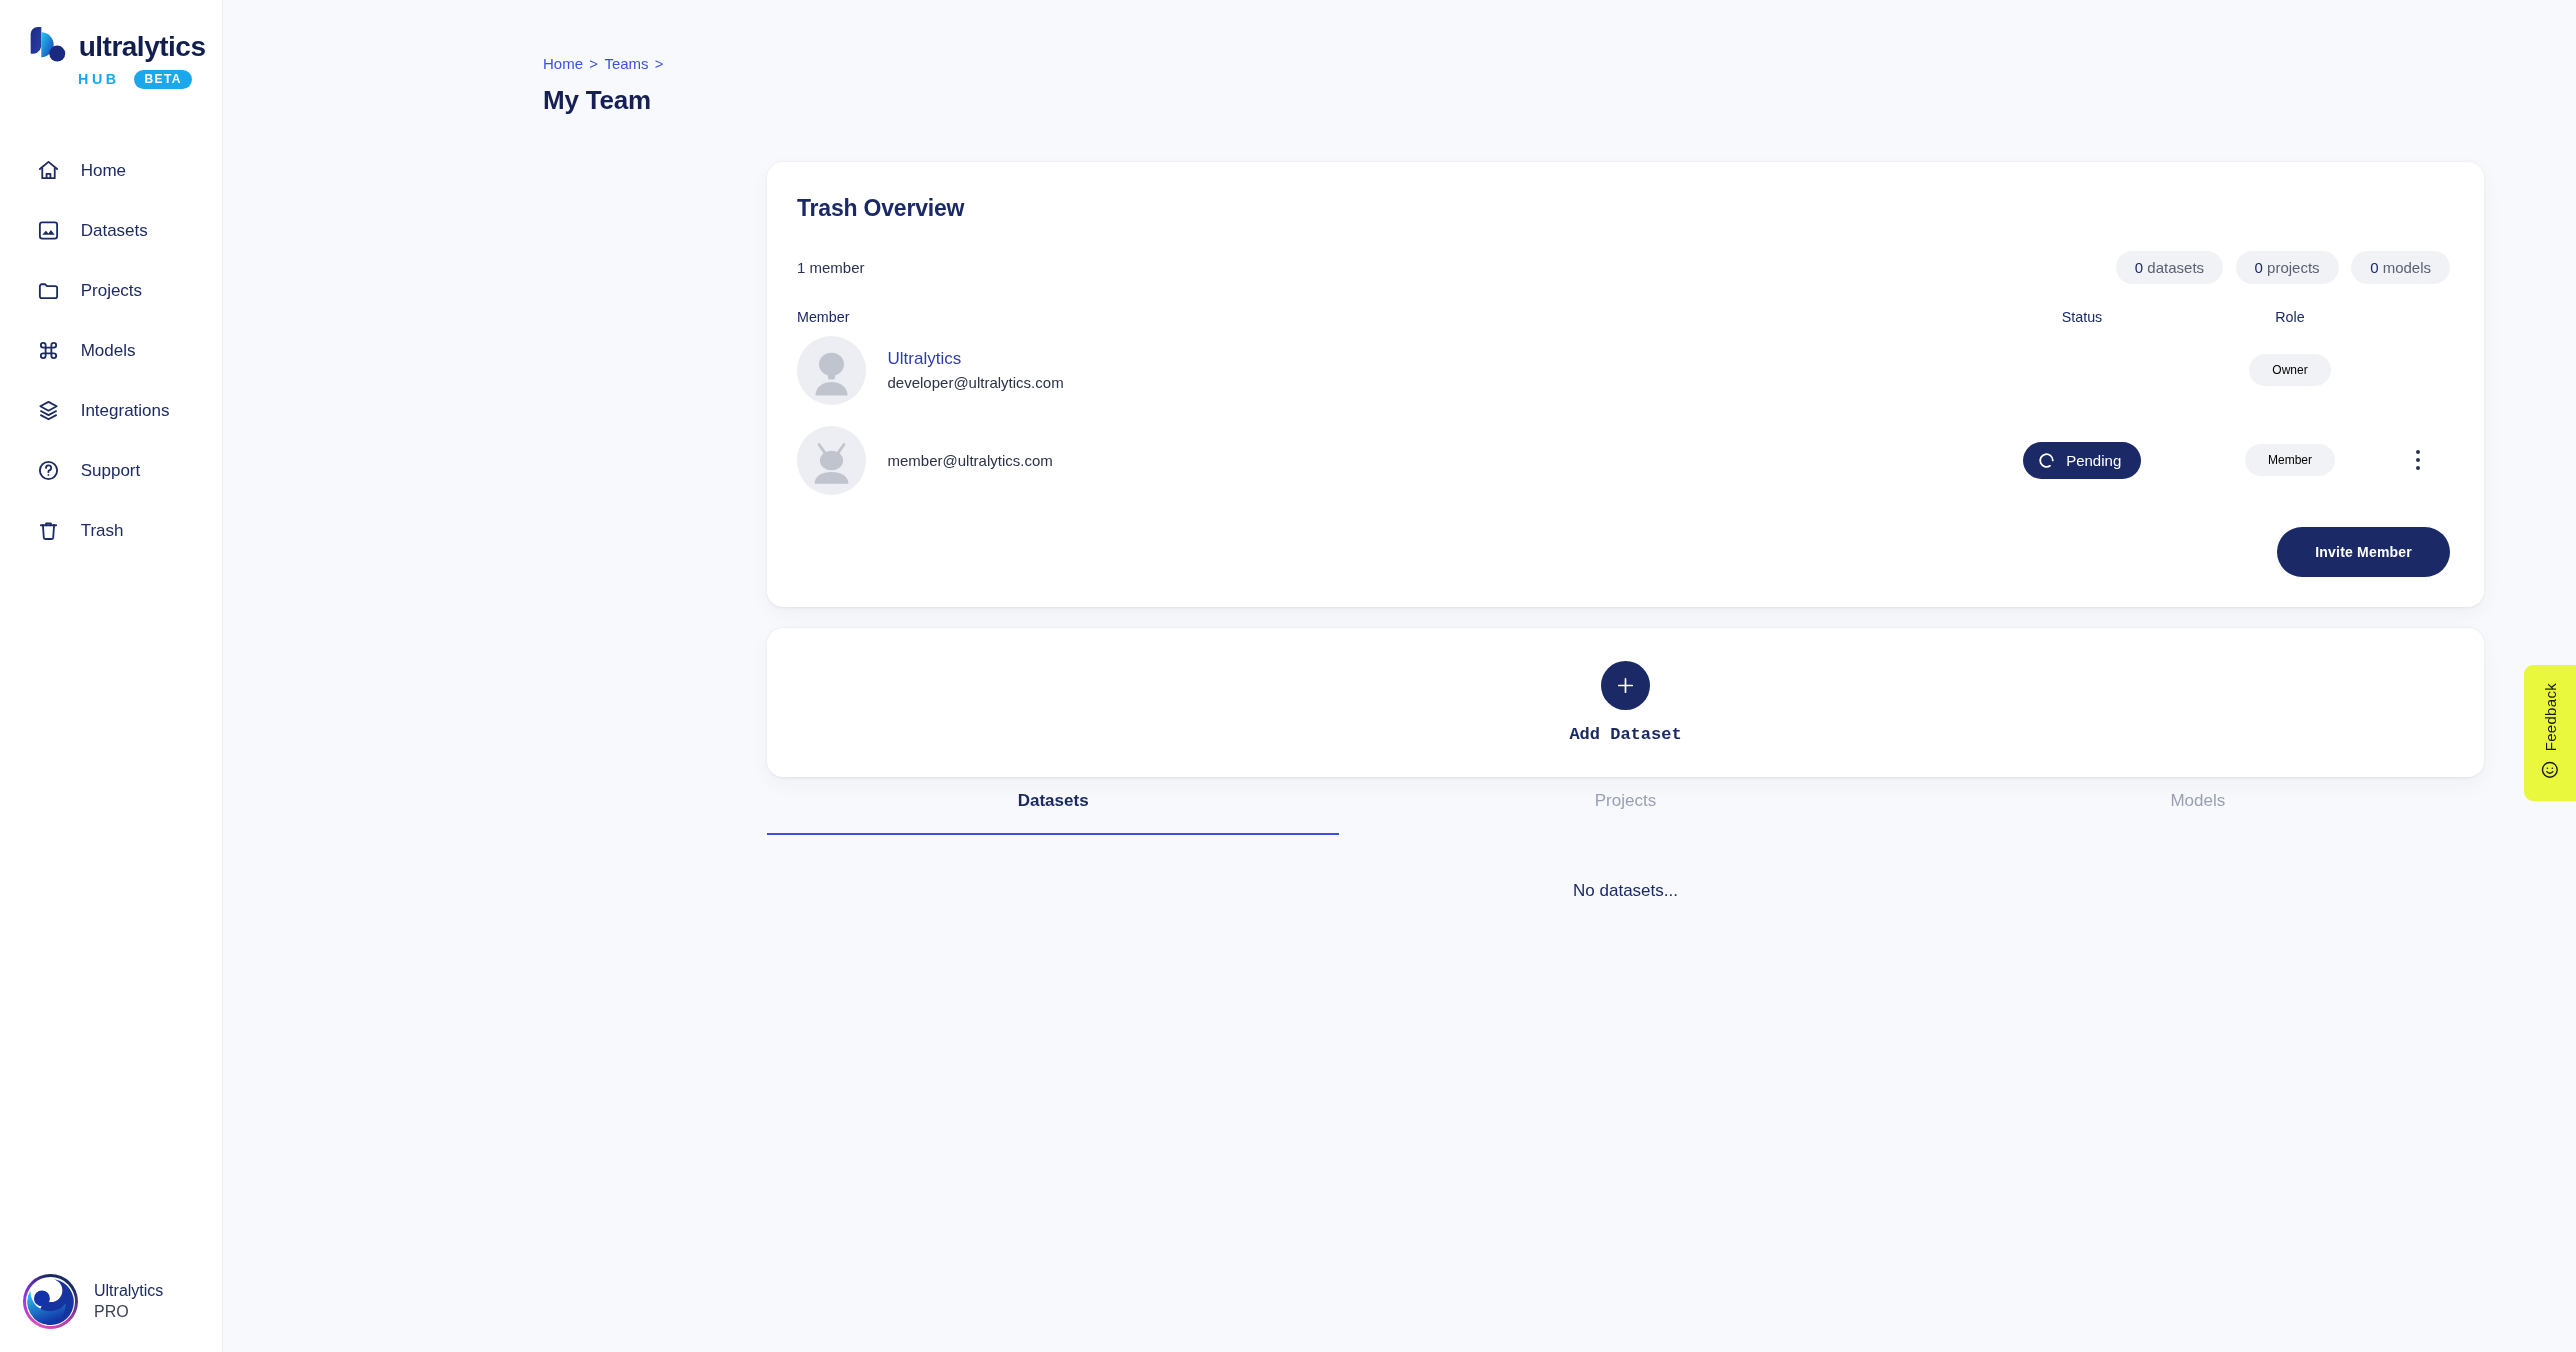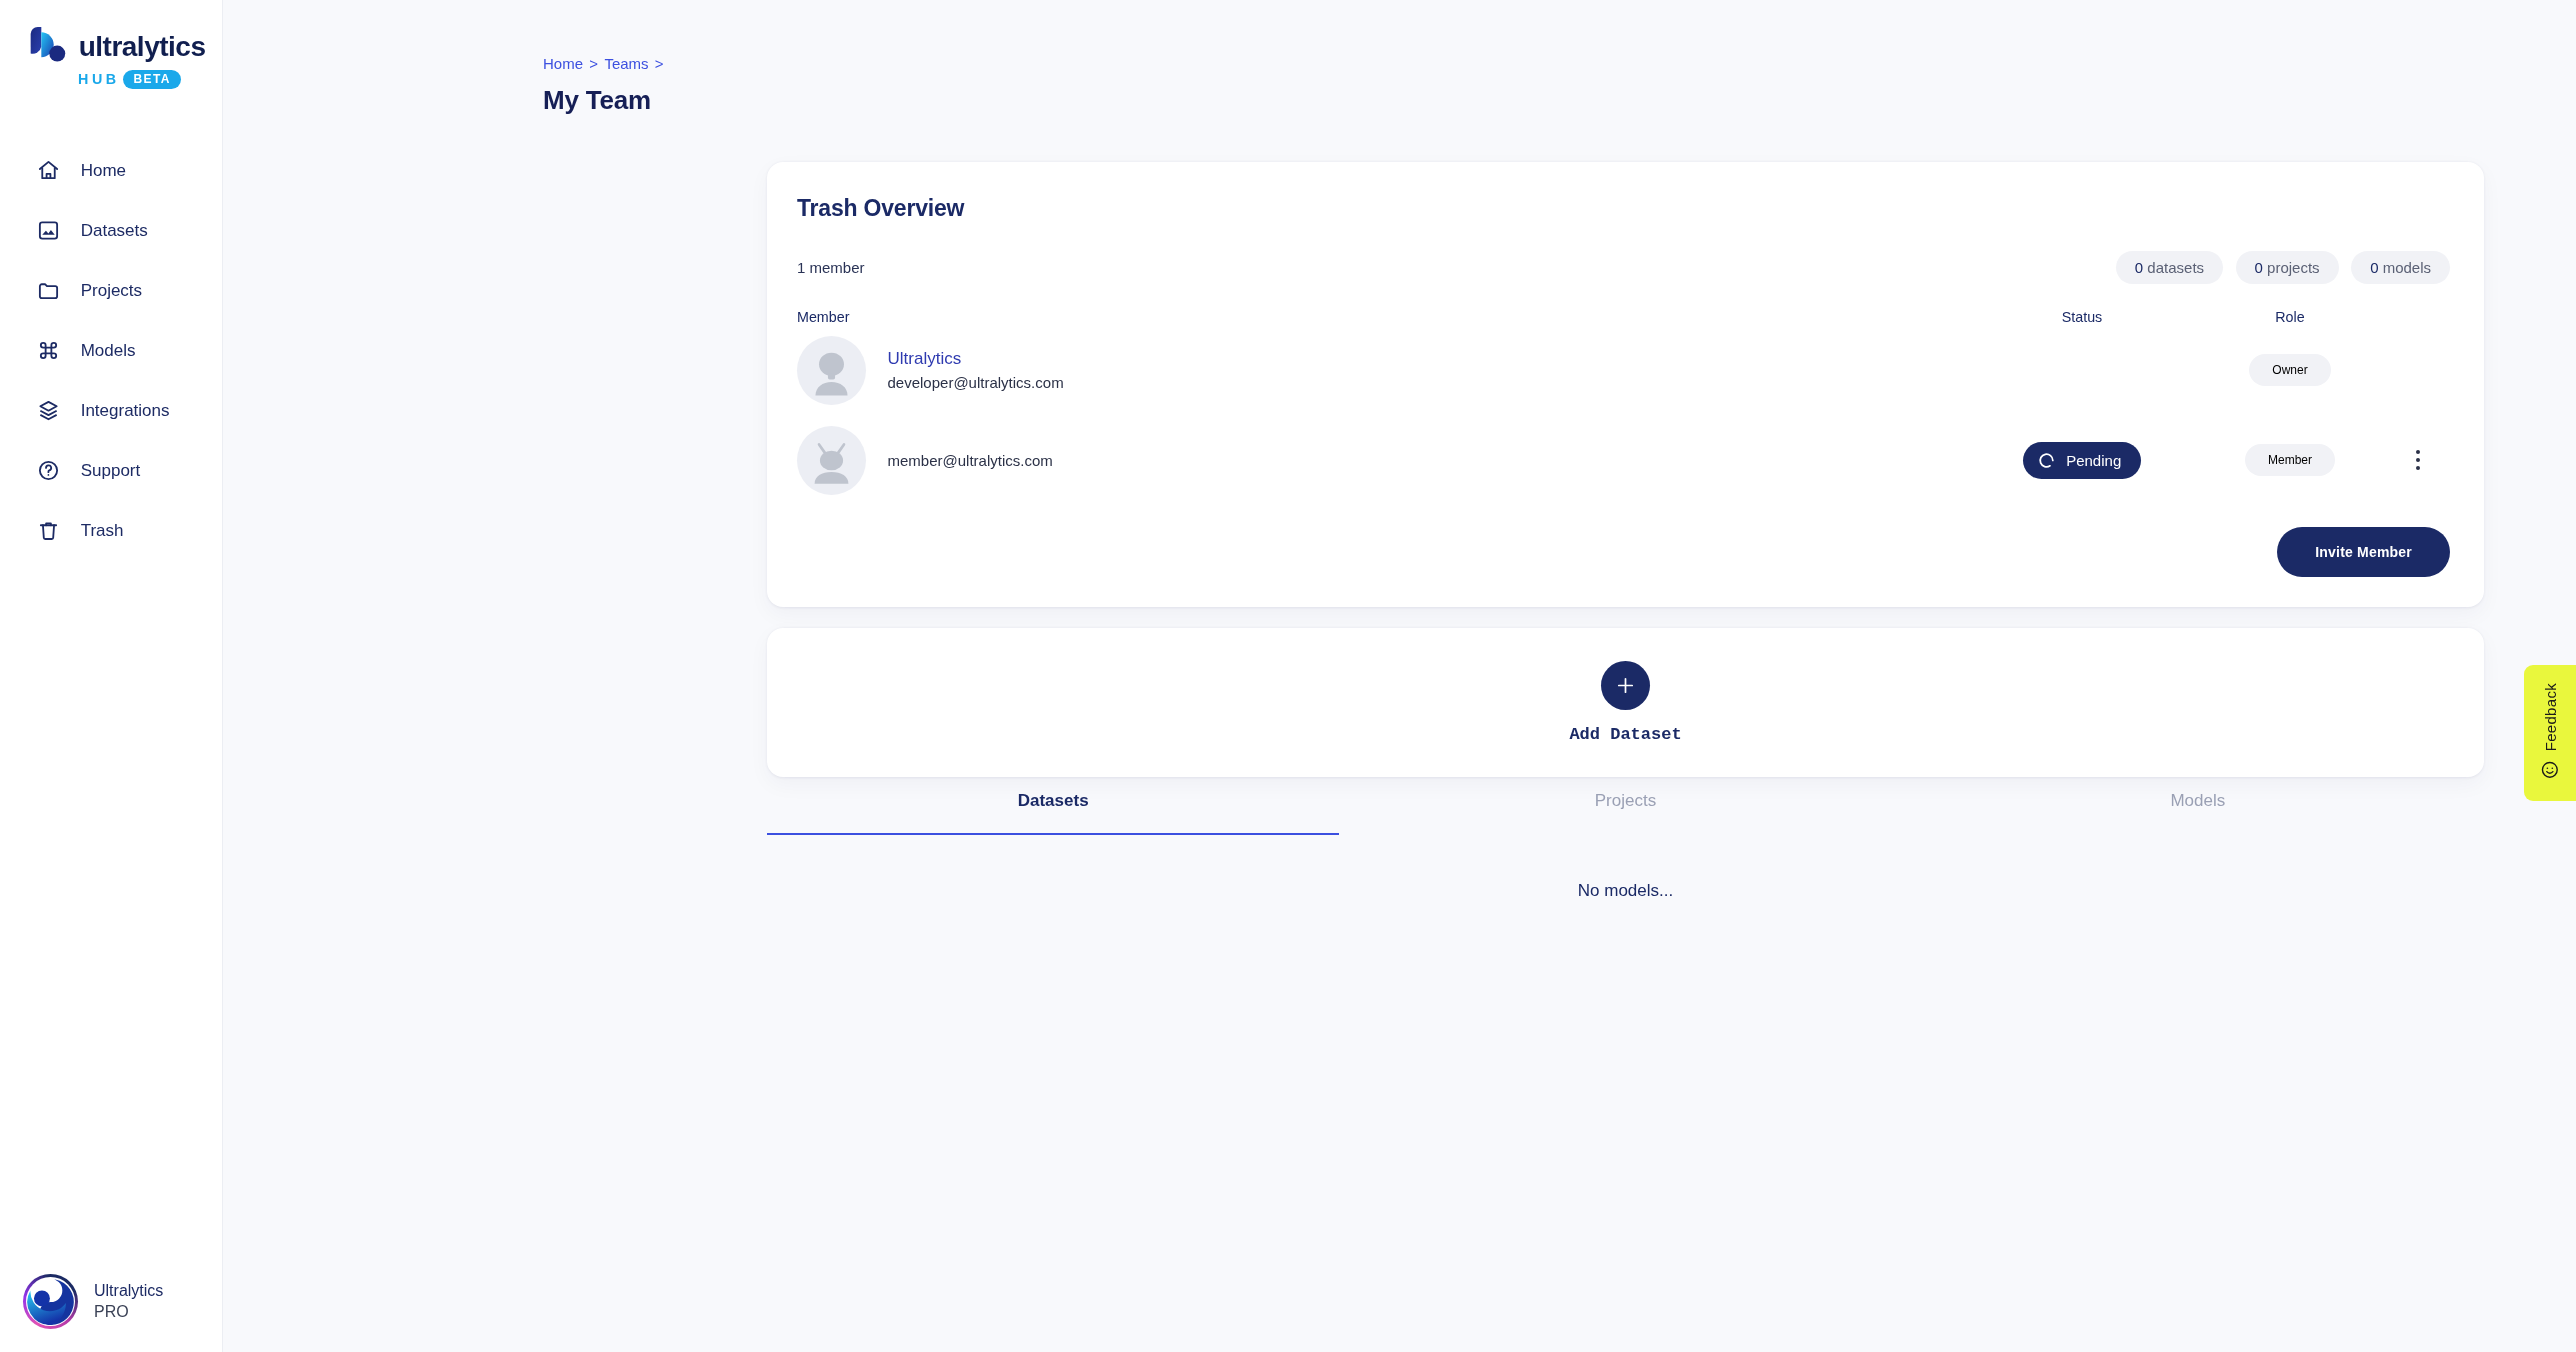--- a/index.html
+++ b/index.html
@@ -21,21 +21,21 @@
     display: flex;
     flex-direction: column;
     flex: 0 0 223px;
     position: relative;
   }
   .logo-wrap { padding: 27px 0 0 27px; }
   .logo { display: flex; flex-direction: column; gap: 3.6px; }
   .logo-top { display: flex; align-items: center; gap: 10.7px; }
   .logo-mark { width: 41px; height: 39px; flex: 0 0 41px; }
   .logo-word { font-size: 28px; font-weight: 700; color: #111f4f; letter-spacing: -0.5px; line-height: 1; }
-  .logo-bottom { display: flex; align-items: center; gap: 3px; margin-left: 51px; }
+  .logo-bottom { display: flex; align-items: center; gap: 14px; margin-left: 51px; }
   .logo-hub { font-size: 14.3px; font-weight: 700; letter-spacing: 3.6px; color: #1aa8ea; }
   .logo-beta {
     background: #1aa8ea; color: #ffffff; font-size: 12px; font-weight: 700;
     letter-spacing: 1.4px; border-radius: 894px; padding: 3.6px 9.8px 3.6px 10.7px; line-height: 1;
   }
 
   .nav { margin-top: 52px; display: flex; flex-direction: column; }
   .nav-item {
     display: flex; align-items: center; gap: 19.7px;
     height: 60px; padding-left: 36px; cursor: pointer;
@@ -414,21 +414,21 @@
           <span class="add-label">Add Dataset</span>
         </div>
       </div>
 
       <div class="tabs">
         <div class="tab active">Datasets</div>
         <div class="tab">Projects</div>
         <div class="tab">Models</div>
       </div>
 
-      <div class="no-results">No models...</div>
+      <div class="no-results">No datasets...</div>
 
     </div>
 
     <div class="feedback">
       <span class="feedback-label">Feedback</span>
       <span>
         <svg viewBox="0 0 24 24" width="19.7" height="19.7" fill="none" stroke="#1a1a1a" stroke-width="1.7">
           <circle cx="12" cy="12" r="9"></circle>
           <circle cx="9" cy="10" r="1" fill="#1a1a1a" stroke="none"></circle>
           <circle cx="15" cy="10" r="1" fill="#1a1a1a" stroke="none"></circle>

